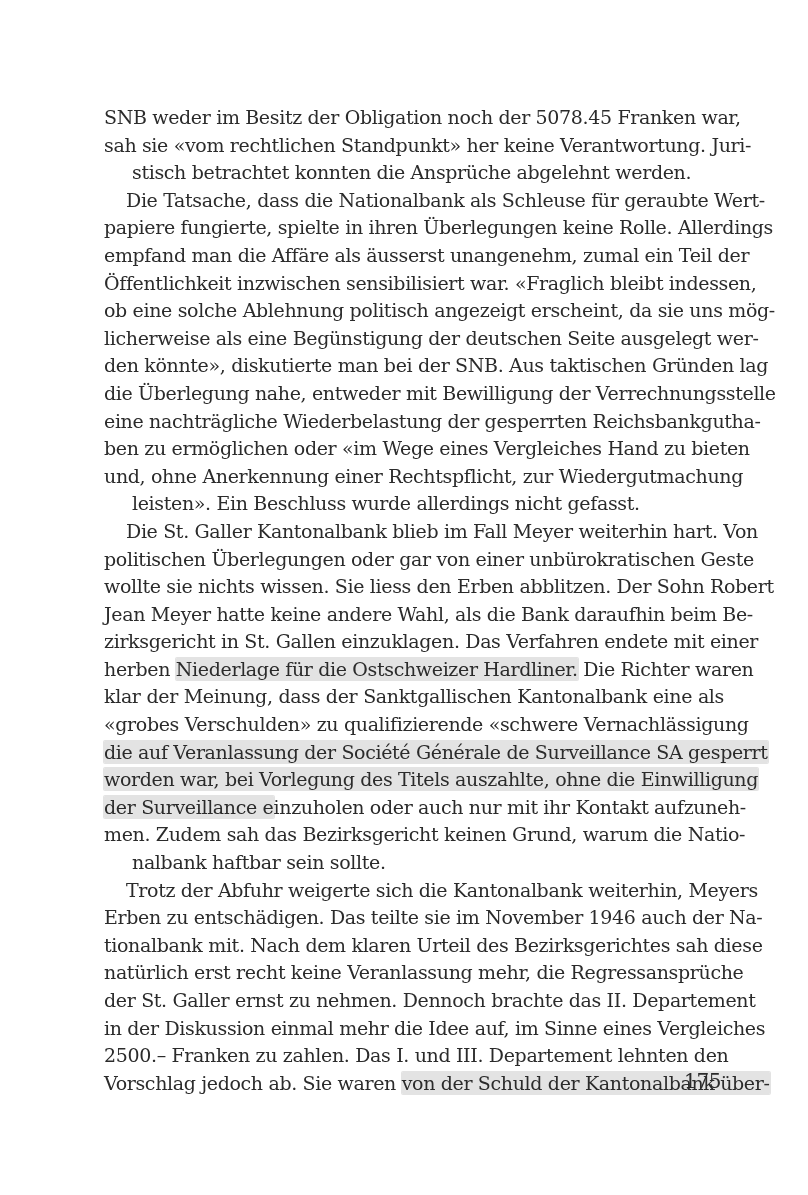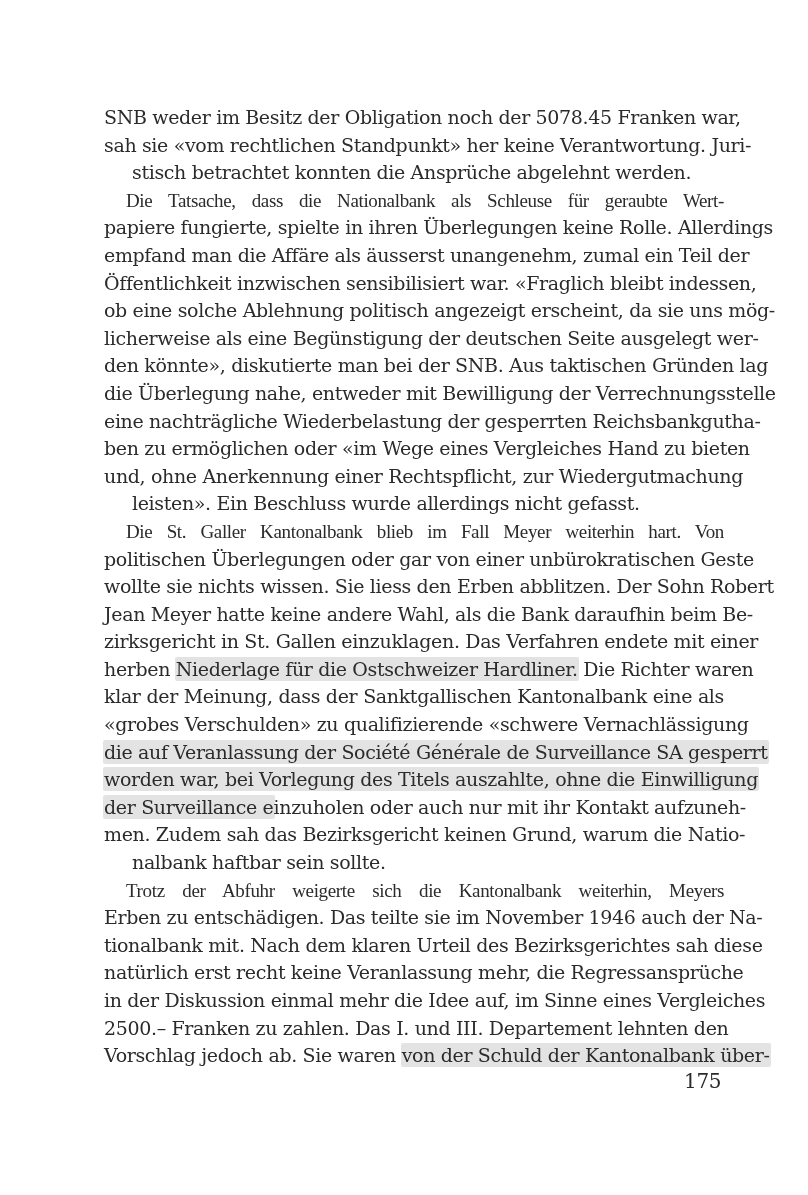--- a/index.html
+++ b/index.html
@@ -16,21 +16,21 @@
   }
   .line {
     display: block;
     height: 27.6px;
     line-height: 27.6px;
     white-space: nowrap;
     text-align: justify;
     text-align-last: justify;
   }
   .line.last { text-align-last: left; margin-left: 28px; }
-  .line.indent { padding-left: 22px; font-family: Liberation Serif, serif; }
+  .line.indent { padding-left: 22px; }
   .hl {
     background: #e3e3e3;
     border-radius: 1px;
     box-shadow: 0 0 0 1px #e3e3e3;
   }
   .page-number {
     position: absolute;
     left: 684px;
     top: 1069px;
     font-family: "DejaVu Serif", "Liberation Serif", serif;
@@ -75,18 +75,19 @@
       <span class="line"><span class="hl">worden war, bei Vorlegung des Titels auszahlte, ohne die Einwilligung</span></span>
       <span class="line"><span class="hl">der Surveillance e</span><span>inzuholen oder auch nur mit ihr Kontakt aufzuneh-</span></span>
       <span class="line">men. Zudem sah das Bezirksgericht keinen Grund, warum die Natio-</span>
       <span class="line last">nalbank haftbar sein sollte.</span>
     </div>
     <div>
       <span class="line indent">Trotz der Abfuhr weigerte sich die Kantonalbank weiterhin, Meyers</span>
       <span class="line">Erben zu entschädigen. Das teilte sie im November 1946 auch der Na-</span>
       <span class="line">tionalbank mit. Nach dem klaren Urteil des Bezirksgerichtes sah diese</span>
       <span class="line">natürlich erst recht keine Veranlassung mehr, die Regressansprüche</span>
+      <span class="line">der St. Galler ernst zu nehmen. Dennoch brachte das II. Departement</span>
       <span class="line">in der Diskussion einmal mehr die Idee auf, im Sinne eines Vergleiches</span>
       <span class="line">2500.– Franken zu zahlen. Das I. und III. Departement lehnten den</span>
       <span class="line"><span>Vorschlag jedoch ab. Sie waren </span><span class="hl">von der Schuld der Kantonalbank über-</span></span>
     </div>
   </div>
 <div class="page-number">175</div>
 
 </body></html>

